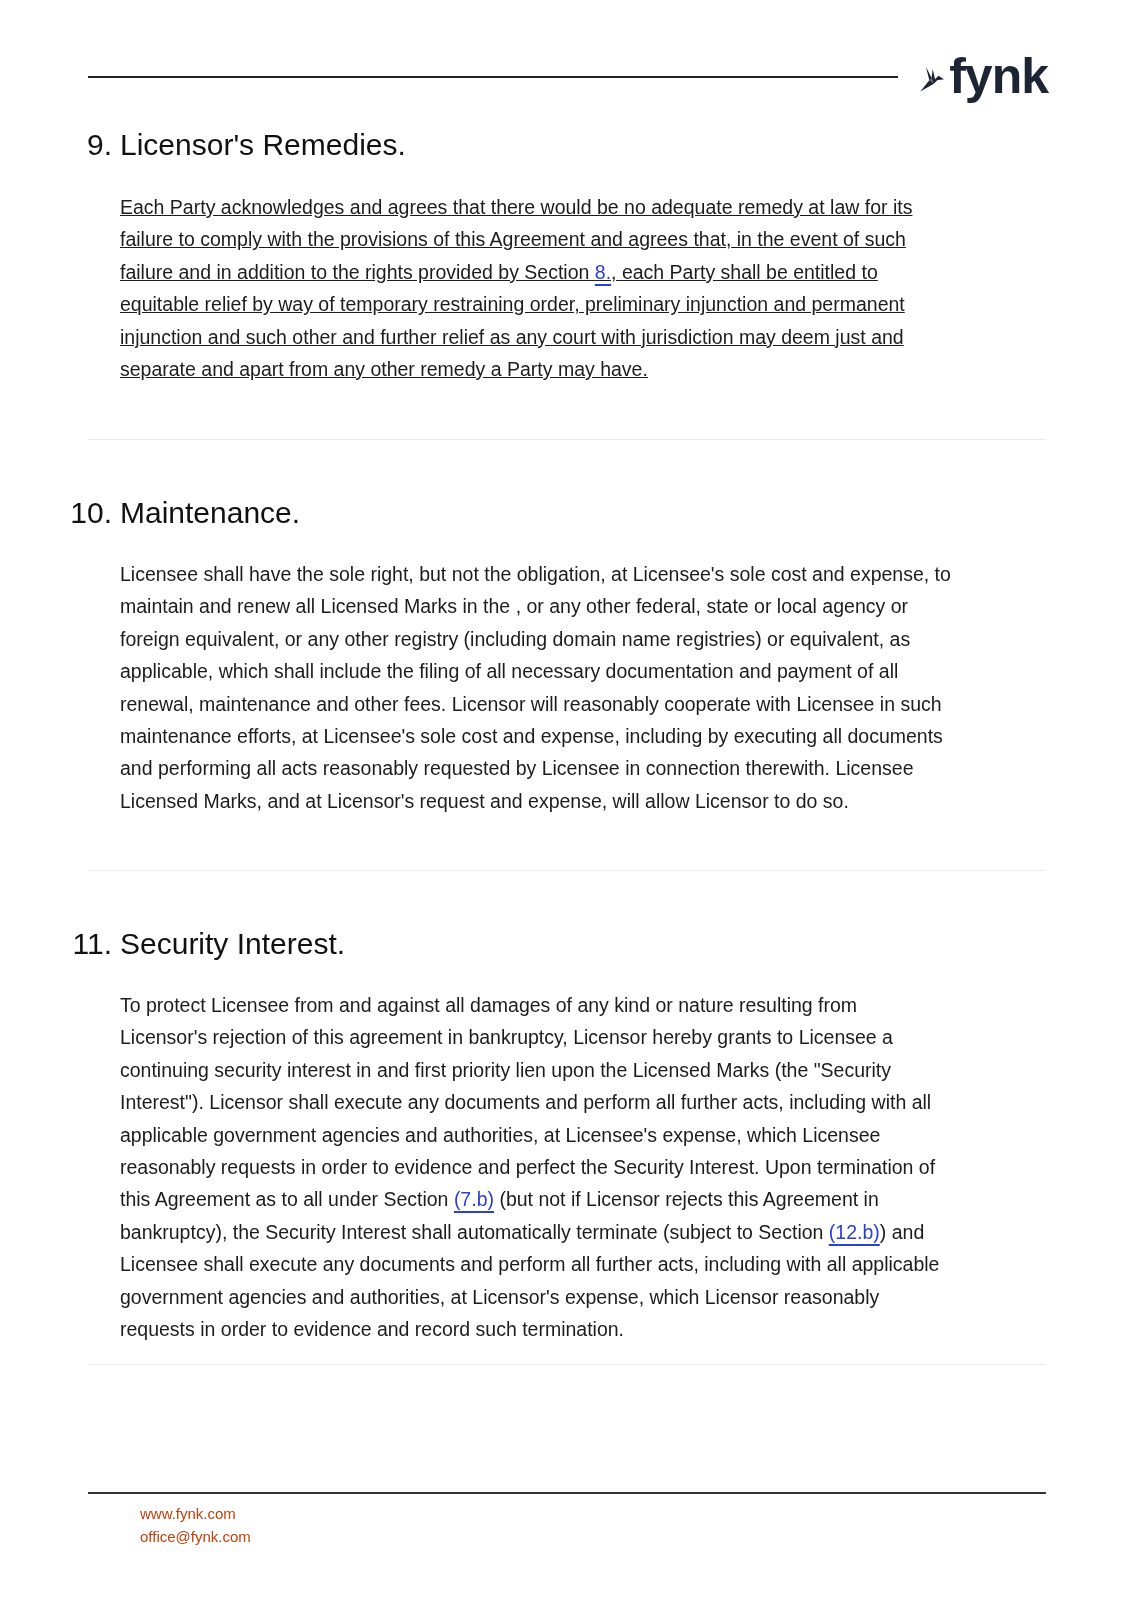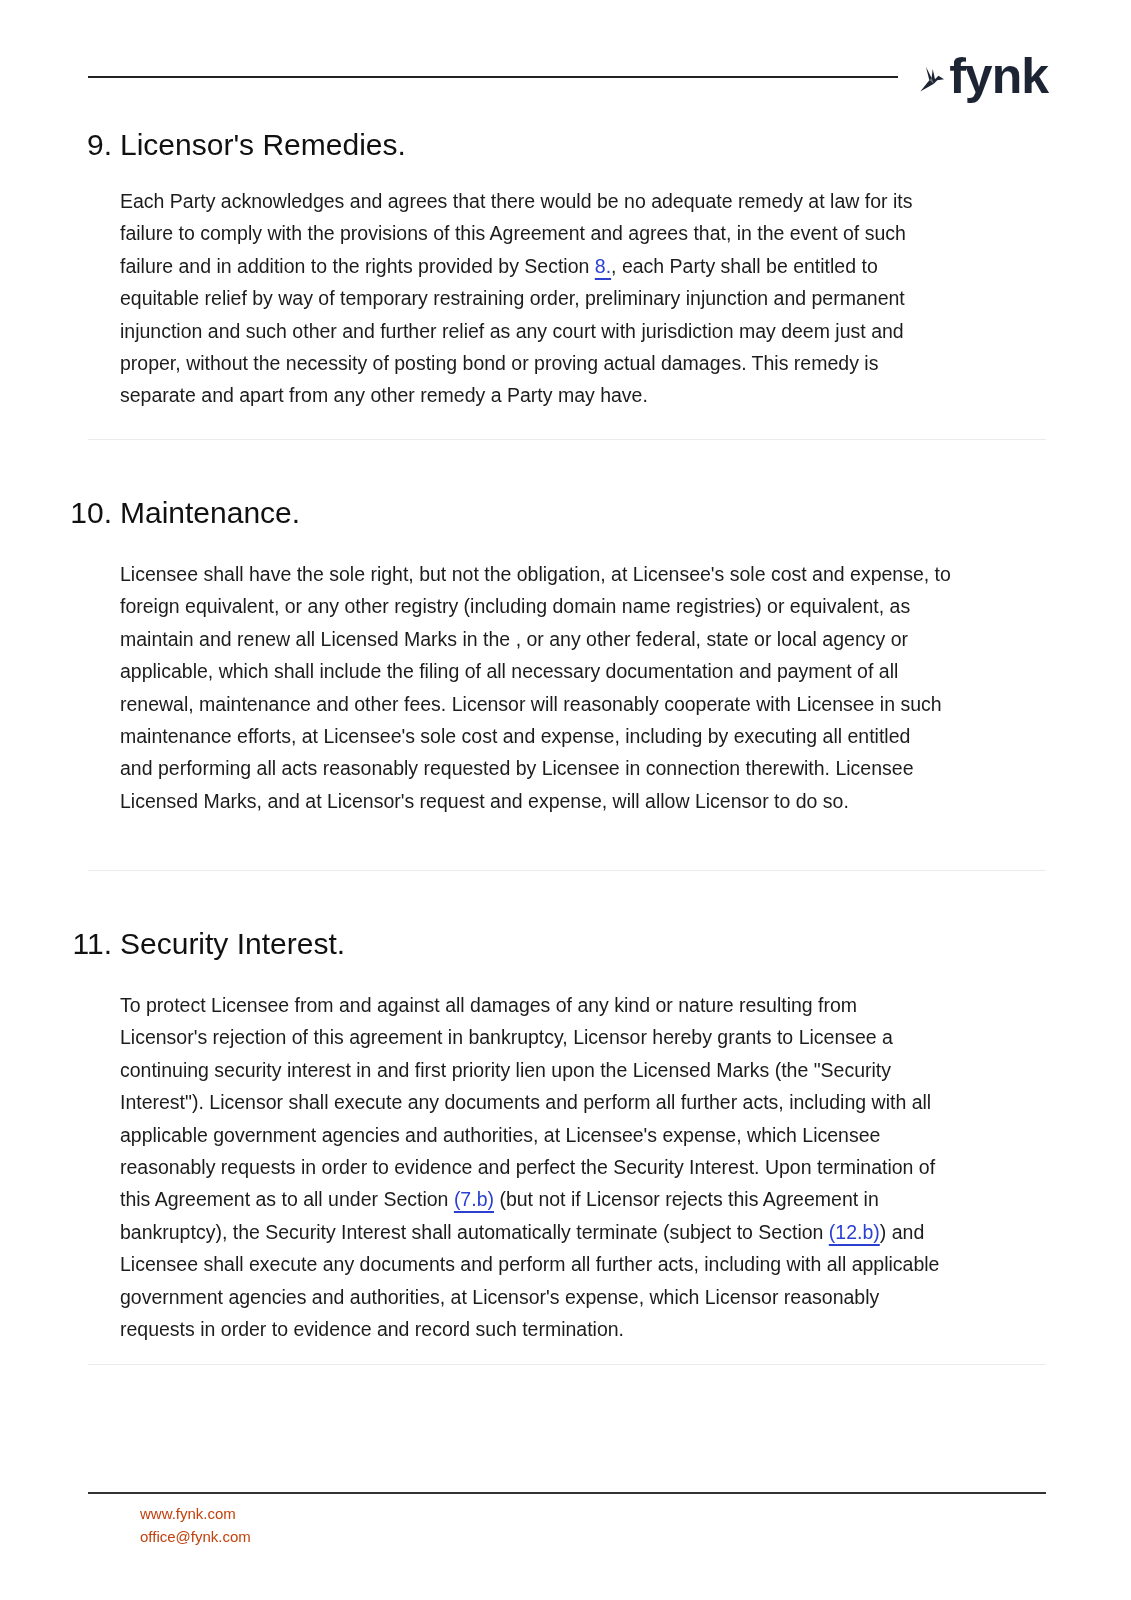--- a/index.html
+++ b/index.html
@@ -26,38 +26,37 @@
 <div class="logo">
   <svg viewBox="0 0 48 52">
     <polygon points="4,50 20,30 14,6 24,26 26,10 30,28 36,22 46,28 34,30 28,36" fill="#1d2433"></polygon>
     <polygon points="20,30 28,36 24,26" fill="#ffffff" opacity="0.35"></polygon>
   </svg>
   <span class="logo-text">fynk</span>
 </div>
 
 <div id="sections">
     <div class="sec-heading" style="top: 128px;"><span class="sec-num">9.</span><span>Licensor's Remedies.</span></div>
-    <div class="sec-body" style="top: 185px;">
+    <div class="sec-body" style="top: 191px; text-decoration: underline;">
       <span class="line">Each Party acknowledges and agrees that there would be no adequate remedy at law for its</span>
       <span class="line">failure to comply with the provisions of this Agreement and agrees that, in the event of such</span>
       <span class="line">failure and in addition to the rights provided by Section <a class="ref">8.</a>, each Party shall be entitled to</span>
       <span class="line">equitable relief by way of temporary restraining order, preliminary injunction and permanent</span>
       <span class="line">injunction and such other and further relief as any court with jurisdiction may deem just and</span>
-      <span class="line">proper, without the necessity of posting bond or proving actual damages. This remedy is</span>
       <span class="line">separate and apart from any other remedy a Party may have.</span>
     </div>
     <div class="sep" style="top: 439px;"></div>
     <div class="sec-heading" style="top: 496px;"><span class="sec-num">10.</span><span>Maintenance.</span></div>
     <div class="sec-body" style="top: 558px;">
       <span class="line">Licensee shall have the sole right, but not the obligation, at Licensee's sole cost and expense, to</span>
+      <span class="line">maintain and renew all Licensed Marks in the , or any other federal, state or local agency or</span>
       <span class="line">foreign equivalent, or any other registry (including domain name registries) or equivalent, as</span>
-      <span class="line">maintain and renew all Licensed Marks in the , or any other federal, state or local agency or</span>
       <span class="line">applicable, which shall include the filing of all necessary documentation and payment of all</span>
       <span class="line">renewal, maintenance and other fees. Licensor will reasonably cooperate with Licensee in such</span>
-      <span class="line">maintenance efforts, at Licensee's sole cost and expense, including by executing all entitled</span>
+      <span class="line">maintenance efforts, at Licensee's sole cost and expense, including by executing all documents</span>
       <span class="line">and performing all acts reasonably requested by Licensee in connection therewith. Licensee</span>
       <span class="line">Licensed Marks, and at Licensor's request and expense, will allow Licensor to do so.</span>
     </div>
     <div class="sep" style="top: 870px;"></div>
     <div class="sec-heading" style="top: 927px;"><span class="sec-num">11.</span><span>Security Interest.</span></div>
     <div class="sec-body" style="top: 989px;">
       <span class="line">To protect Licensee from and against all damages of any kind or nature resulting from</span>
       <span class="line">Licensor's rejection of this agreement in bankruptcy, Licensor hereby grants to Licensee a</span>
       <span class="line">continuing security interest in and first priority lien upon the Licensed Marks (the "Security</span>
       <span class="line">Interest"). Licensor shall execute any documents and perform all further acts, including with all</span>

